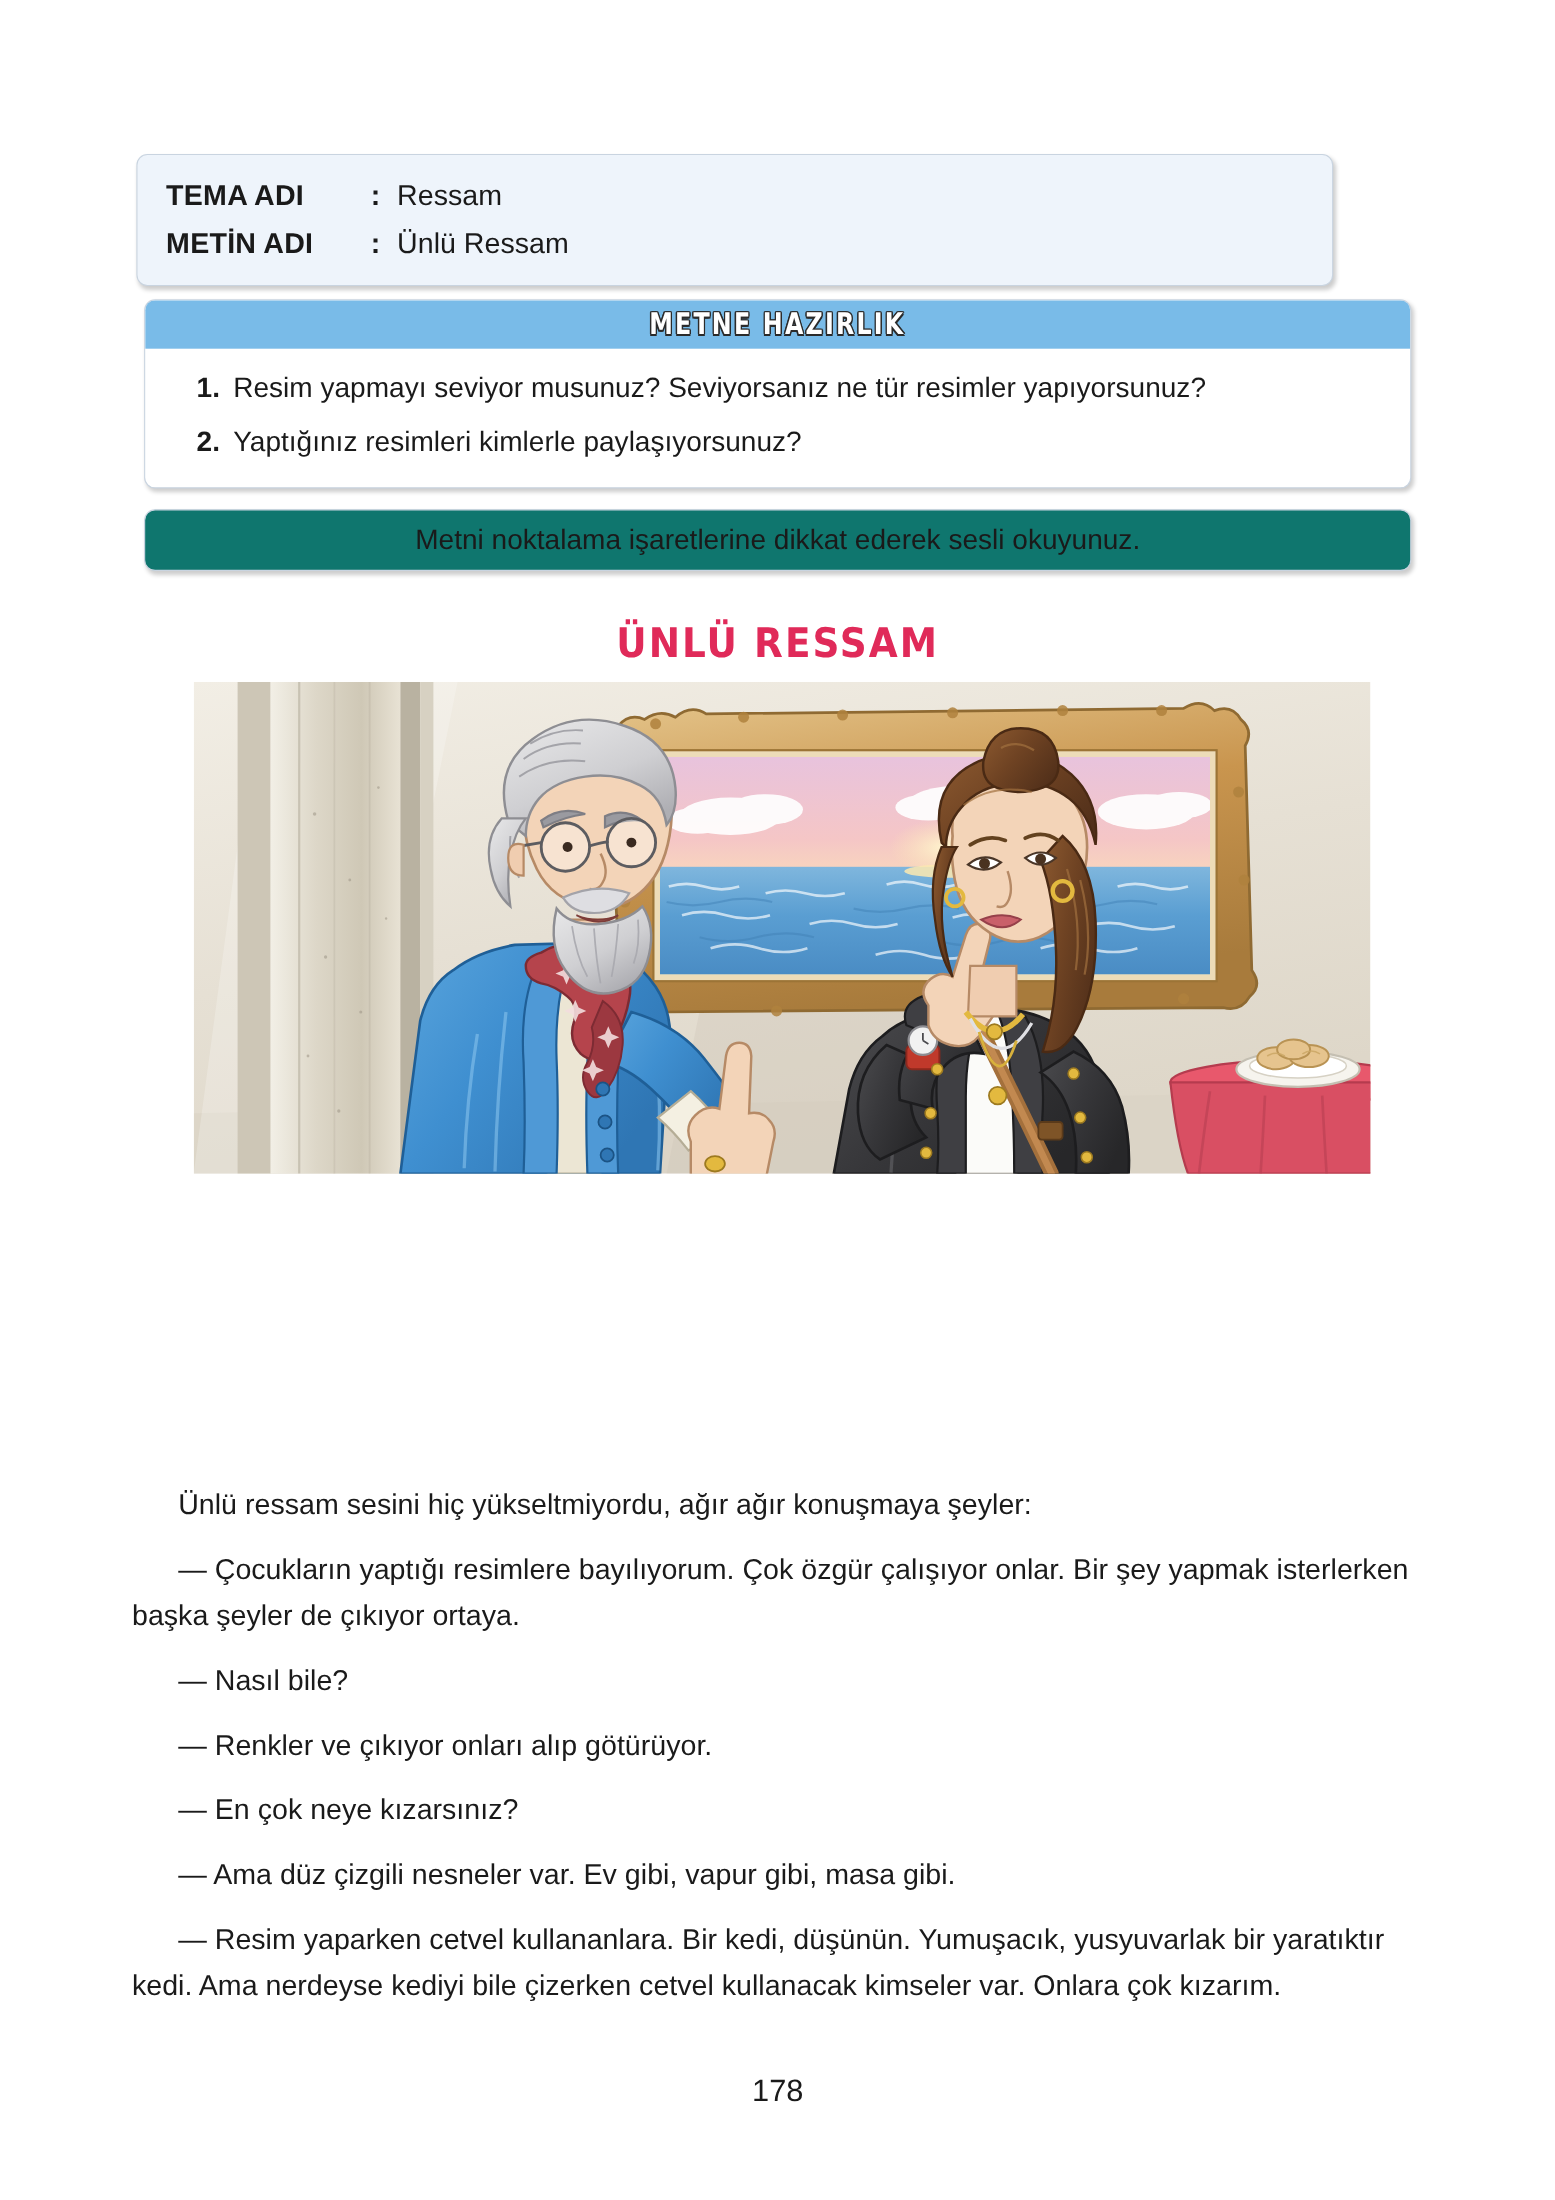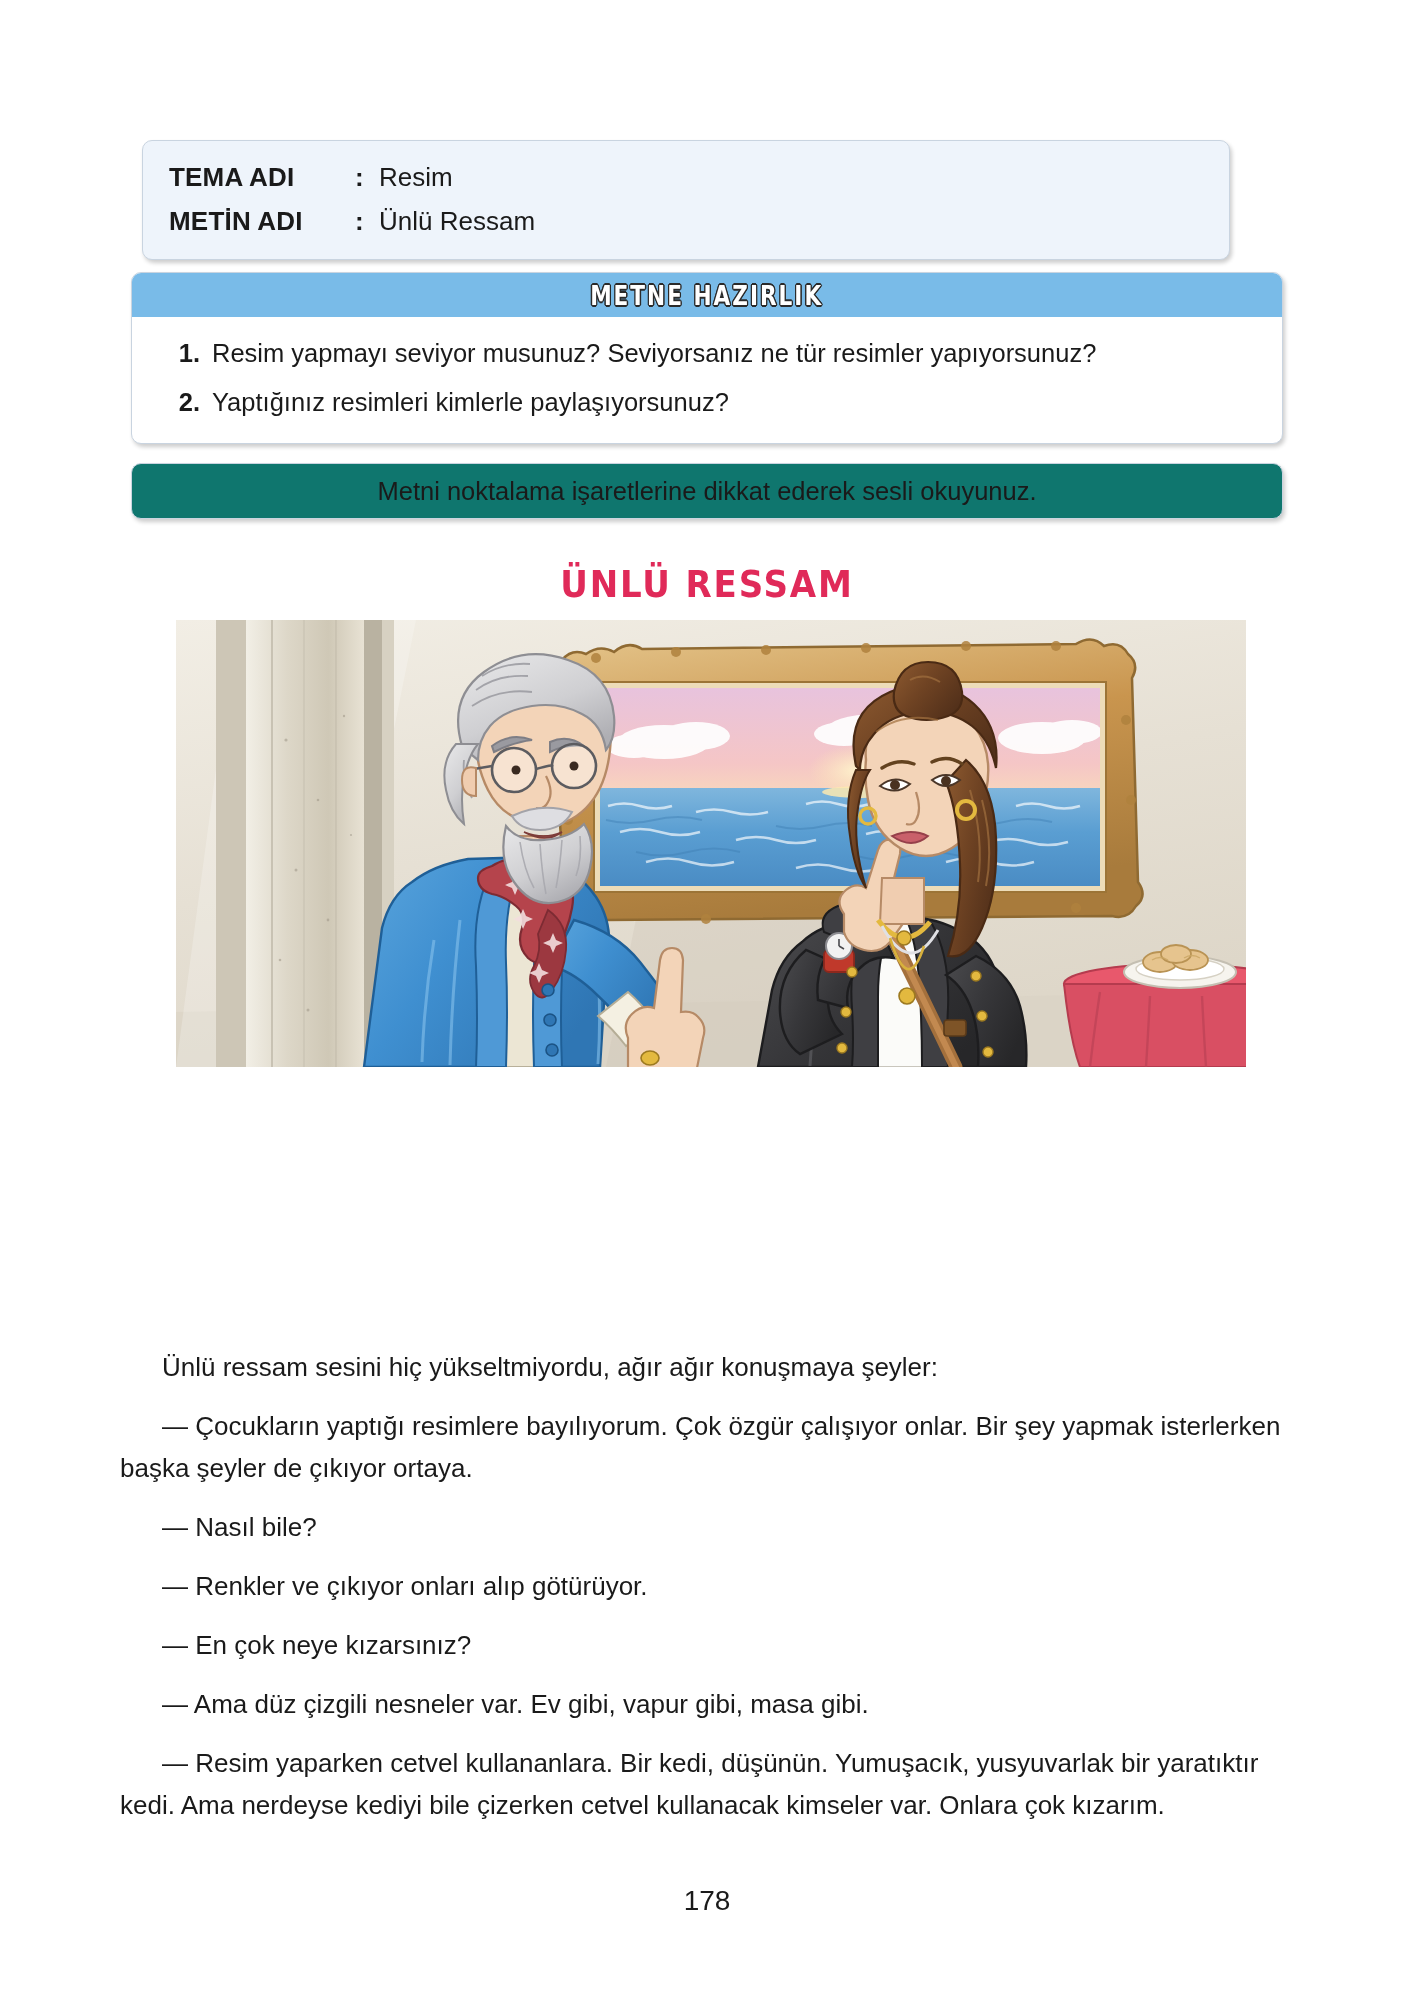--- a/index.html
+++ b/index.html
@@ -19,21 +19,21 @@
   .page {
     position: absolute;
     left: 0; top: 0;
     width: 1414px;
     height: 2000px;
   }
 
   
   .info-box {
     position: absolute;
-    left: 142px;
+    left: 124px;
     top: 140px;
     width: 1088px;
     box-sizing: border-box;
     background: #eef4fb;
     border: 1px solid #c9d4e0;
     border-radius: 10px;
     padding: 14px 26px 16px 26px;
     box-shadow: 2px 3px 4px rgba(0,0,0,0.20);
   }
   .info-row {
@@ -179,21 +179,21 @@
 </style>
 </head>
 <body>
 
 <div class="page">
 
   <div class="info-box">
     <div class="info-row">
       <span class="info-label">TEMA ADI</span>
       <span class="info-colon">:</span>
-      <span class="info-value">Resim</span>
+      <span class="info-value">Ressam</span>
     </div>
     <div class="info-row">
       <span class="info-label">METİN ADI</span>
       <span class="info-colon">:</span>
       <span class="info-value">Ünlü Ressam</span>
     </div>
   </div>
 
   <div class="prep-box">
     <div class="prep-banner">

